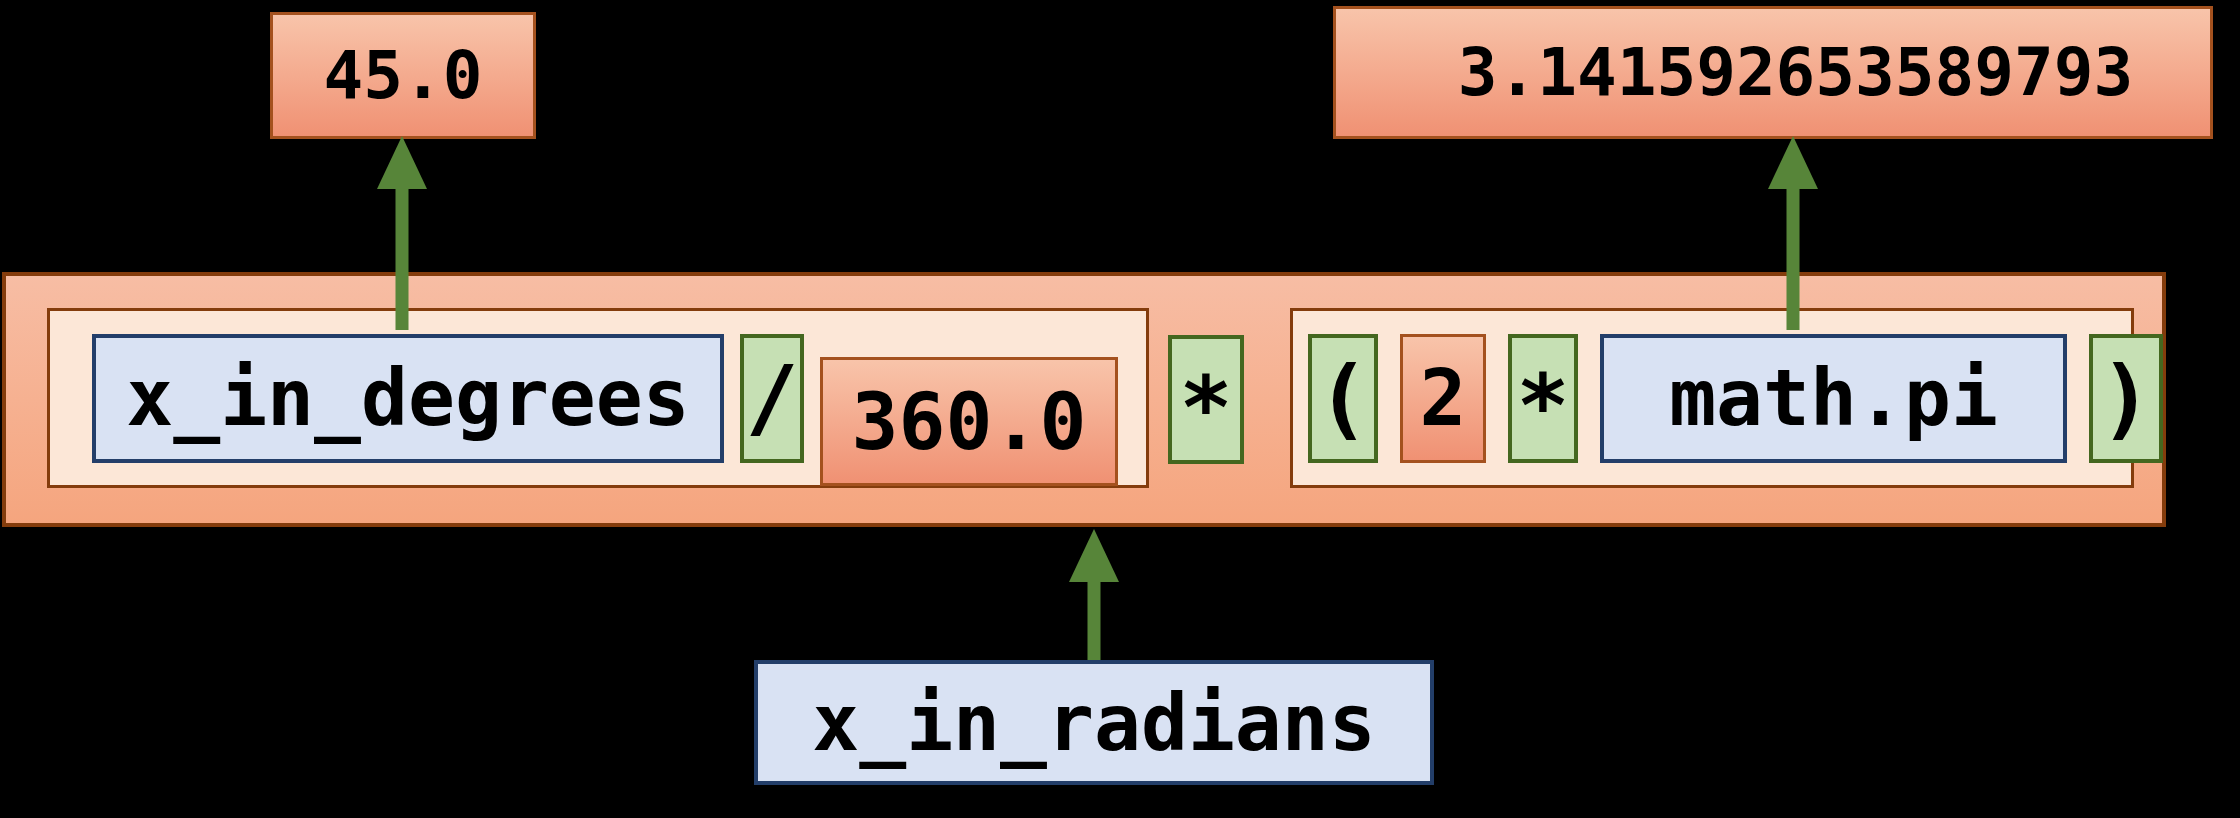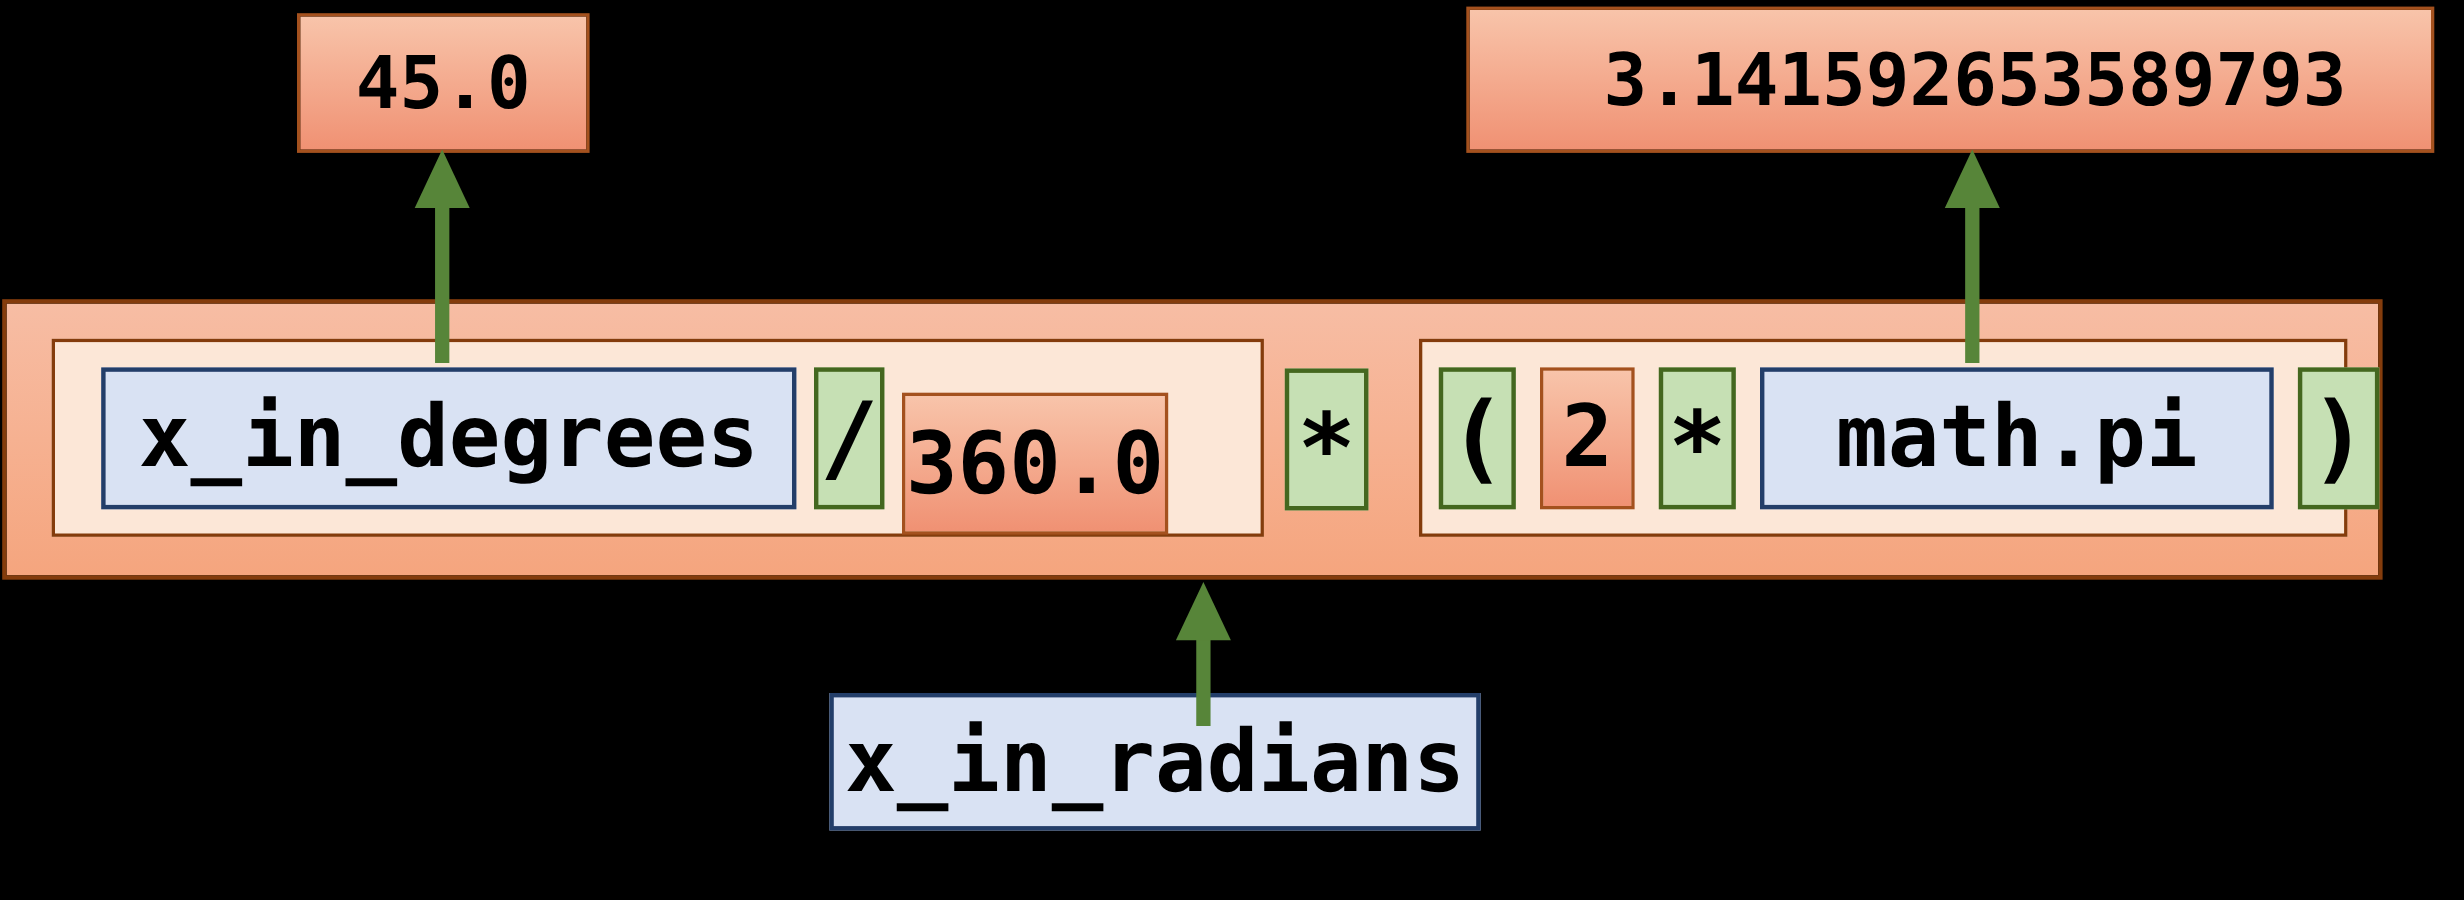--- a/index.html
+++ b/index.html
@@ -104,21 +104,21 @@
 
   <div class="box main-container" style="left:2px; top:272px; width:2164px; height:255px;">
 
     <div class="group g1" style="left:41px; top:32px; width:1102px; height:180px;">
       <div class="tok t-var" style="width:632px;">
         <span>x_in_degrees</span>
       </div>
       <div class="tok t-op" style="width:64px;">
         <span>/</span>
       </div>
-      <div class="tok t-num" style="width:242px;margin-top:47px;">
+      <div class="tok t-num" style="width:298px;margin-top:47px;">
         <span>360.0</span>
       </div>
     </div>
 
     <div class="tok t-op t-ast" style="position:absolute; left:1162px; top:59px; width:76px;">
       <span>*</span>
     </div>
 
     <div class="group g2" style="left:1284px; top:32px; width:844px; height:180px;">
       <div class="tok t-op" style="width:70px;">
@@ -133,21 +133,21 @@
       <div class="tok t-var" style="width:467px;">
         <span>math.pi</span>
       </div>
       <div class="tok t-op" style="width:74px;">
         <span>)</span>
       </div>
     </div>
 
   </div>
 
-  <div class="box result-box" style="left:754px; top:630px; width:592px; height:125px;">
+  <div class="box result-box" style="left:754px; top:660px; width:680px; height:125px;">
     <span>x_in_radians</span>
   </div>
 
   <svg class="arrows" viewBox="0 0 2240 818">
     <g>
       <line x1="402" y1="187" x2="402" y2="330"></line>
       <polygon points="402,136 377,189 427,189"></polygon>
     </g>
     <g>
       <line x1="1793" y1="187" x2="1793" y2="330"></line>

